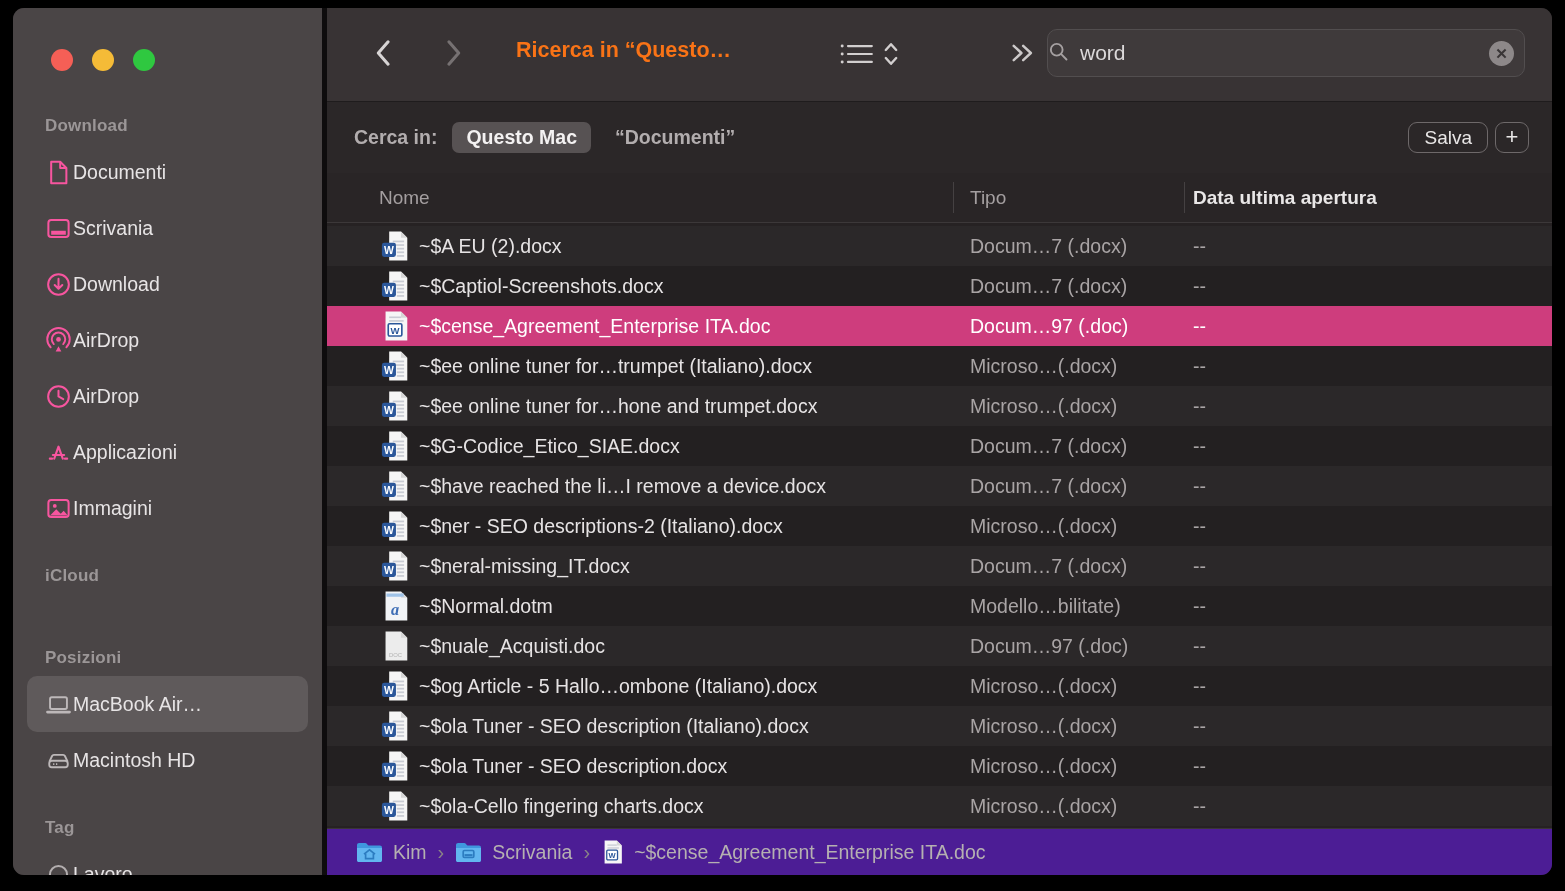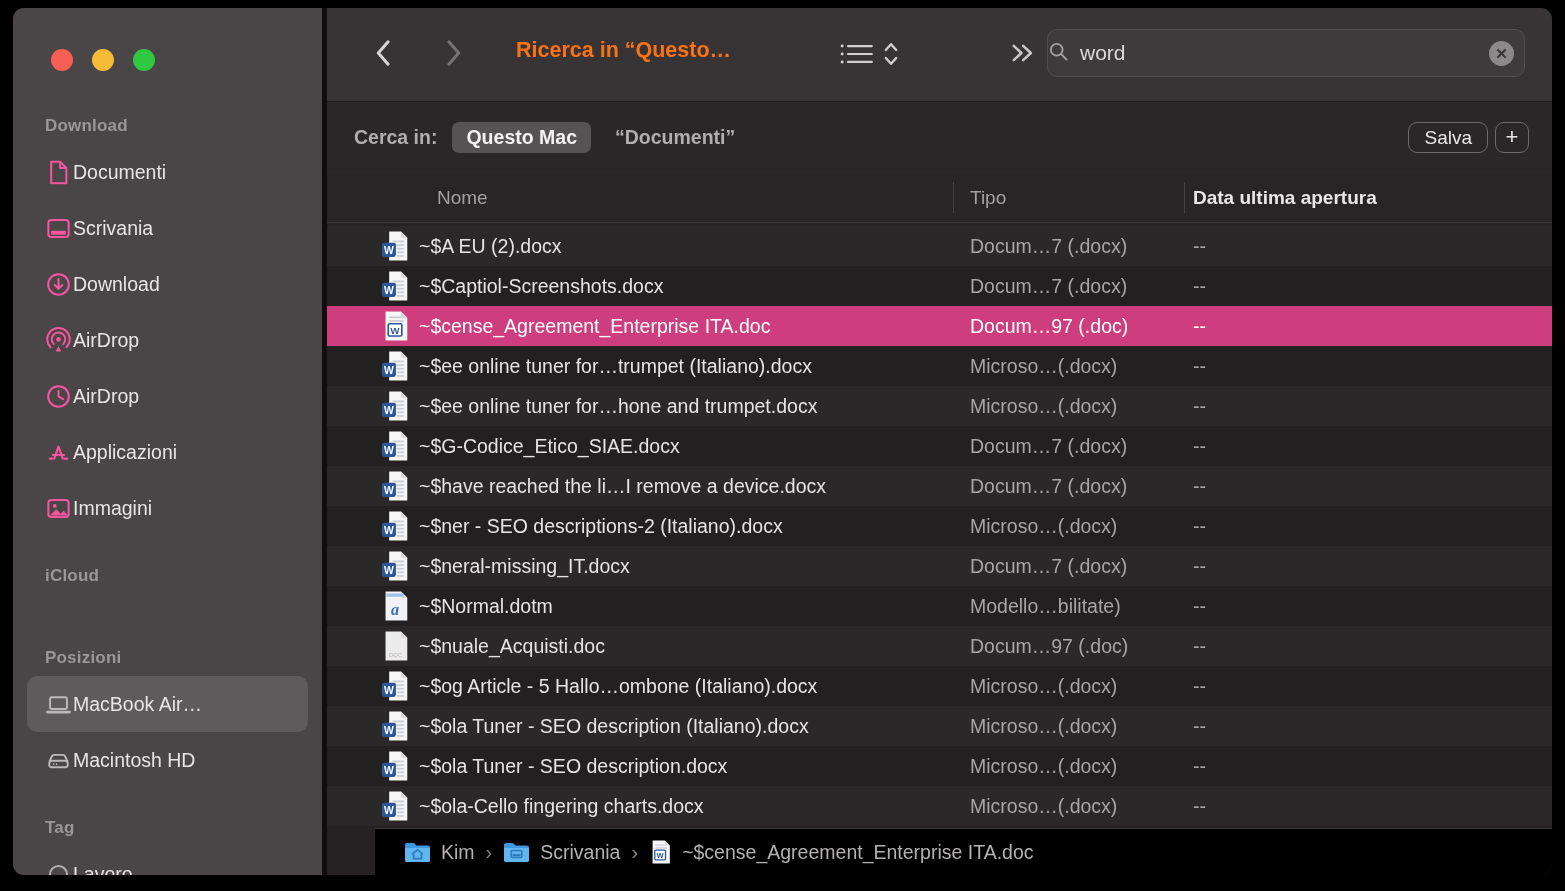--- a/index.html
+++ b/index.html
@@ -73,38 +73,38 @@
     font-size:22px;color:#e9e7e7;padding-bottom:2px;}
   
   .colheaders{
     height:49px;flex:none;background:#292526;border-bottom:1px solid #3c3839;
     display:flex;align-items:center;position:relative;font-size:19px;color:#a49fa0;
   }
   .colheaders .c-name{color:#a49fa0;}
   .colheaders .c-date{color:#e9e7e7;font-weight:bold;}
   .col-sep{position:absolute;top:9px;bottom:9px;width:1px;background:#454142;}
   
-  .c-name{flex:0 0 626px;box-sizing:border-box;padding-left:110px;display:flex;align-items:center;min-width:0;}
+  .c-name{flex:0 0 626px;box-sizing:border-box;padding-left:52px;display:flex;align-items:center;min-width:0;}
   .c-type{flex:0 0 231px;box-sizing:border-box;padding-left:17px;white-space:nowrap;overflow:hidden;}
   .c-date{flex:1;box-sizing:border-box;padding-left:9px;white-space:nowrap;}
   
   .filelist{flex:1;overflow:hidden;padding-top:3px;}
   .frow{height:40px;display:flex;align-items:center;font-size:19.5px;}
   .frow:nth-child(odd){background:#2b2829;}
   .frow:nth-child(even){background:#232021;}
   .frow .c-name{padding-left:53px;gap:9px;color:#e6e3e4;white-space:nowrap;}
   .frow .c-type,.frow .c-date{color:#a9a4a5;}
   .frow .icon{width:30px;height:33px;flex:none;display:flex;align-items:center;justify-content:center;}
   .frow .icon svg{width:29px;height:32px;}
   .frow.selected{background:#ce3d7d;}
   .frow.selected .c-name,.frow.selected .c-type,.frow.selected .c-date{color:#ffffff;}
   
   .pathbar{
-    height:46px;flex:none;border-top:1px solid #3a3637;background:#000000;
-    display:flex;align-items:center;padding-left:29px;gap:11px;font-size:19.5px;color:#b5b0b1;margin-left:48px;
+    height:46px;flex:none;border-top:1px solid #3a3637;background:#4c1d95;
+    display:flex;align-items:center;padding-left:29px;gap:11px;font-size:19.5px;color:#b5b0b1;
   }
   .path-item{display:flex;align-items:center;gap:10px;white-space:nowrap;}
   .path-item .icon{display:flex;align-items:center;}
   .path-item .icon svg{width:27px;height:23px;}
   .path-item .icon.doc svg{width:23px;height:26px;}
   .path-sep{color:#8a8586;font-size:20px;}
 </style>
 </head>
 <body>
 

